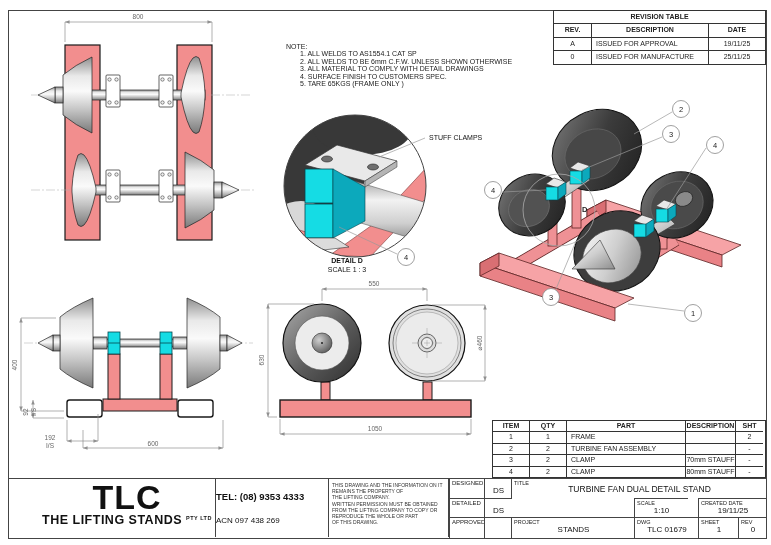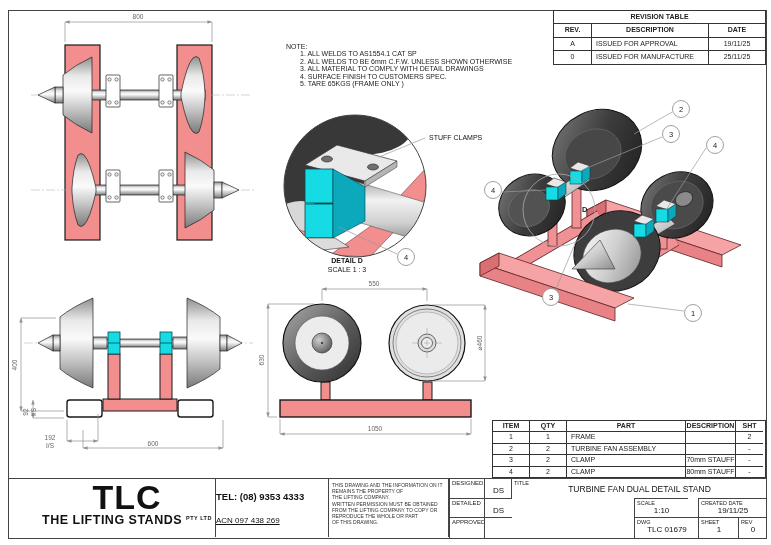--- a/index.html
+++ b/index.html
@@ -31,21 +31,21 @@
   #parts-table .pl{text-align:left;padding-left:4px;}
   
   #title-block{left:8px;top:478px;width:758px;height:59px;border-top:1px solid #444;box-sizing:border-box;}
   .tb-cell{position:absolute;border-left:1px solid #444;box-sizing:border-box;height:100%;}
   #tb-logo{left:0;width:207px;border-left:none;text-align:center;padding-left:31px;}
   #tb-logo .big{font-size:34px;font-weight:bold;letter-spacing:1px;line-height:32px;margin-top:2px;}
   #tb-logo .co{font-size:12.5px;font-weight:bold;letter-spacing:.5px;}
   #tb-logo .pty{font-size:5.5px;font-weight:bold;vertical-align:4px;}
   #tb-contact{left:207px;width:113px;text-align:left;}
   #tb-contact .tel{font-size:9.5px;font-weight:bold;margin-top:12px;}
-  #tb-contact .acn{font-size:8px;margin-top:14px;text-decoration:underline;}
+  #tb-contact .acn{font-size:8px;margin-top:14px;}
   #tb-disc{left:320px;width:120px;font-size:5px;line-height:6.2px;padding:3px 0 0 3px;color:#333;}
   #tb-right{left:440px;width:318px;}
   .tbc{position:absolute;border-left:1px solid #444;border-top:1px solid #444;box-sizing:border-box;}
   .tbc .lab{position:absolute;top:1px;left:2px;font-size:5.5px;color:#222;}
   .tbc .val{position:absolute;left:0;right:0;top:7px;text-align:center;font-size:8px;color:#111;white-space:nowrap;}
   .tbc .vbig{top:5px;font-size:8.5px;}
   .r1{top:0;height:20px;}
   .r2{top:19px;height:20px;}
   .r3{top:38px;height:21px;}
   .notop{border-top:none!important;}
@@ -513,20 +513,24 @@
       <div class="tbc r2" style="left:249px;width:69px">
           <span class="lab">CREATED DATE</span>
           <span class="val">19/11/25</span>
         </div>
       <div class="tbc r3" style="left:0;width:36px">
           <span class="lab" style="font-size:6px">APPROVED</span>
         </div>
       <div class="tbc r3" style="left:35px;width:28px">
           <span class="val"></span>
         </div>
+      <div class="tbc r3" style="left:62px;width:124px">
+          <span class="lab">PROJECT</span>
+          <span class="val">STANDS</span>
+        </div>
       <div class="tbc r3" style="left:185px;width:65px">
           <span class="lab">DWG</span>
           <span class="val">TLC 01679</span>
         </div>
       <div class="tbc r3" style="left:249px;width:41px">
           <span class="lab">SHEET</span>
           <span class="val">1</span>
         </div>
       <div class="tbc r3" style="left:289px;width:29px">
           <span class="lab">REV</span>

